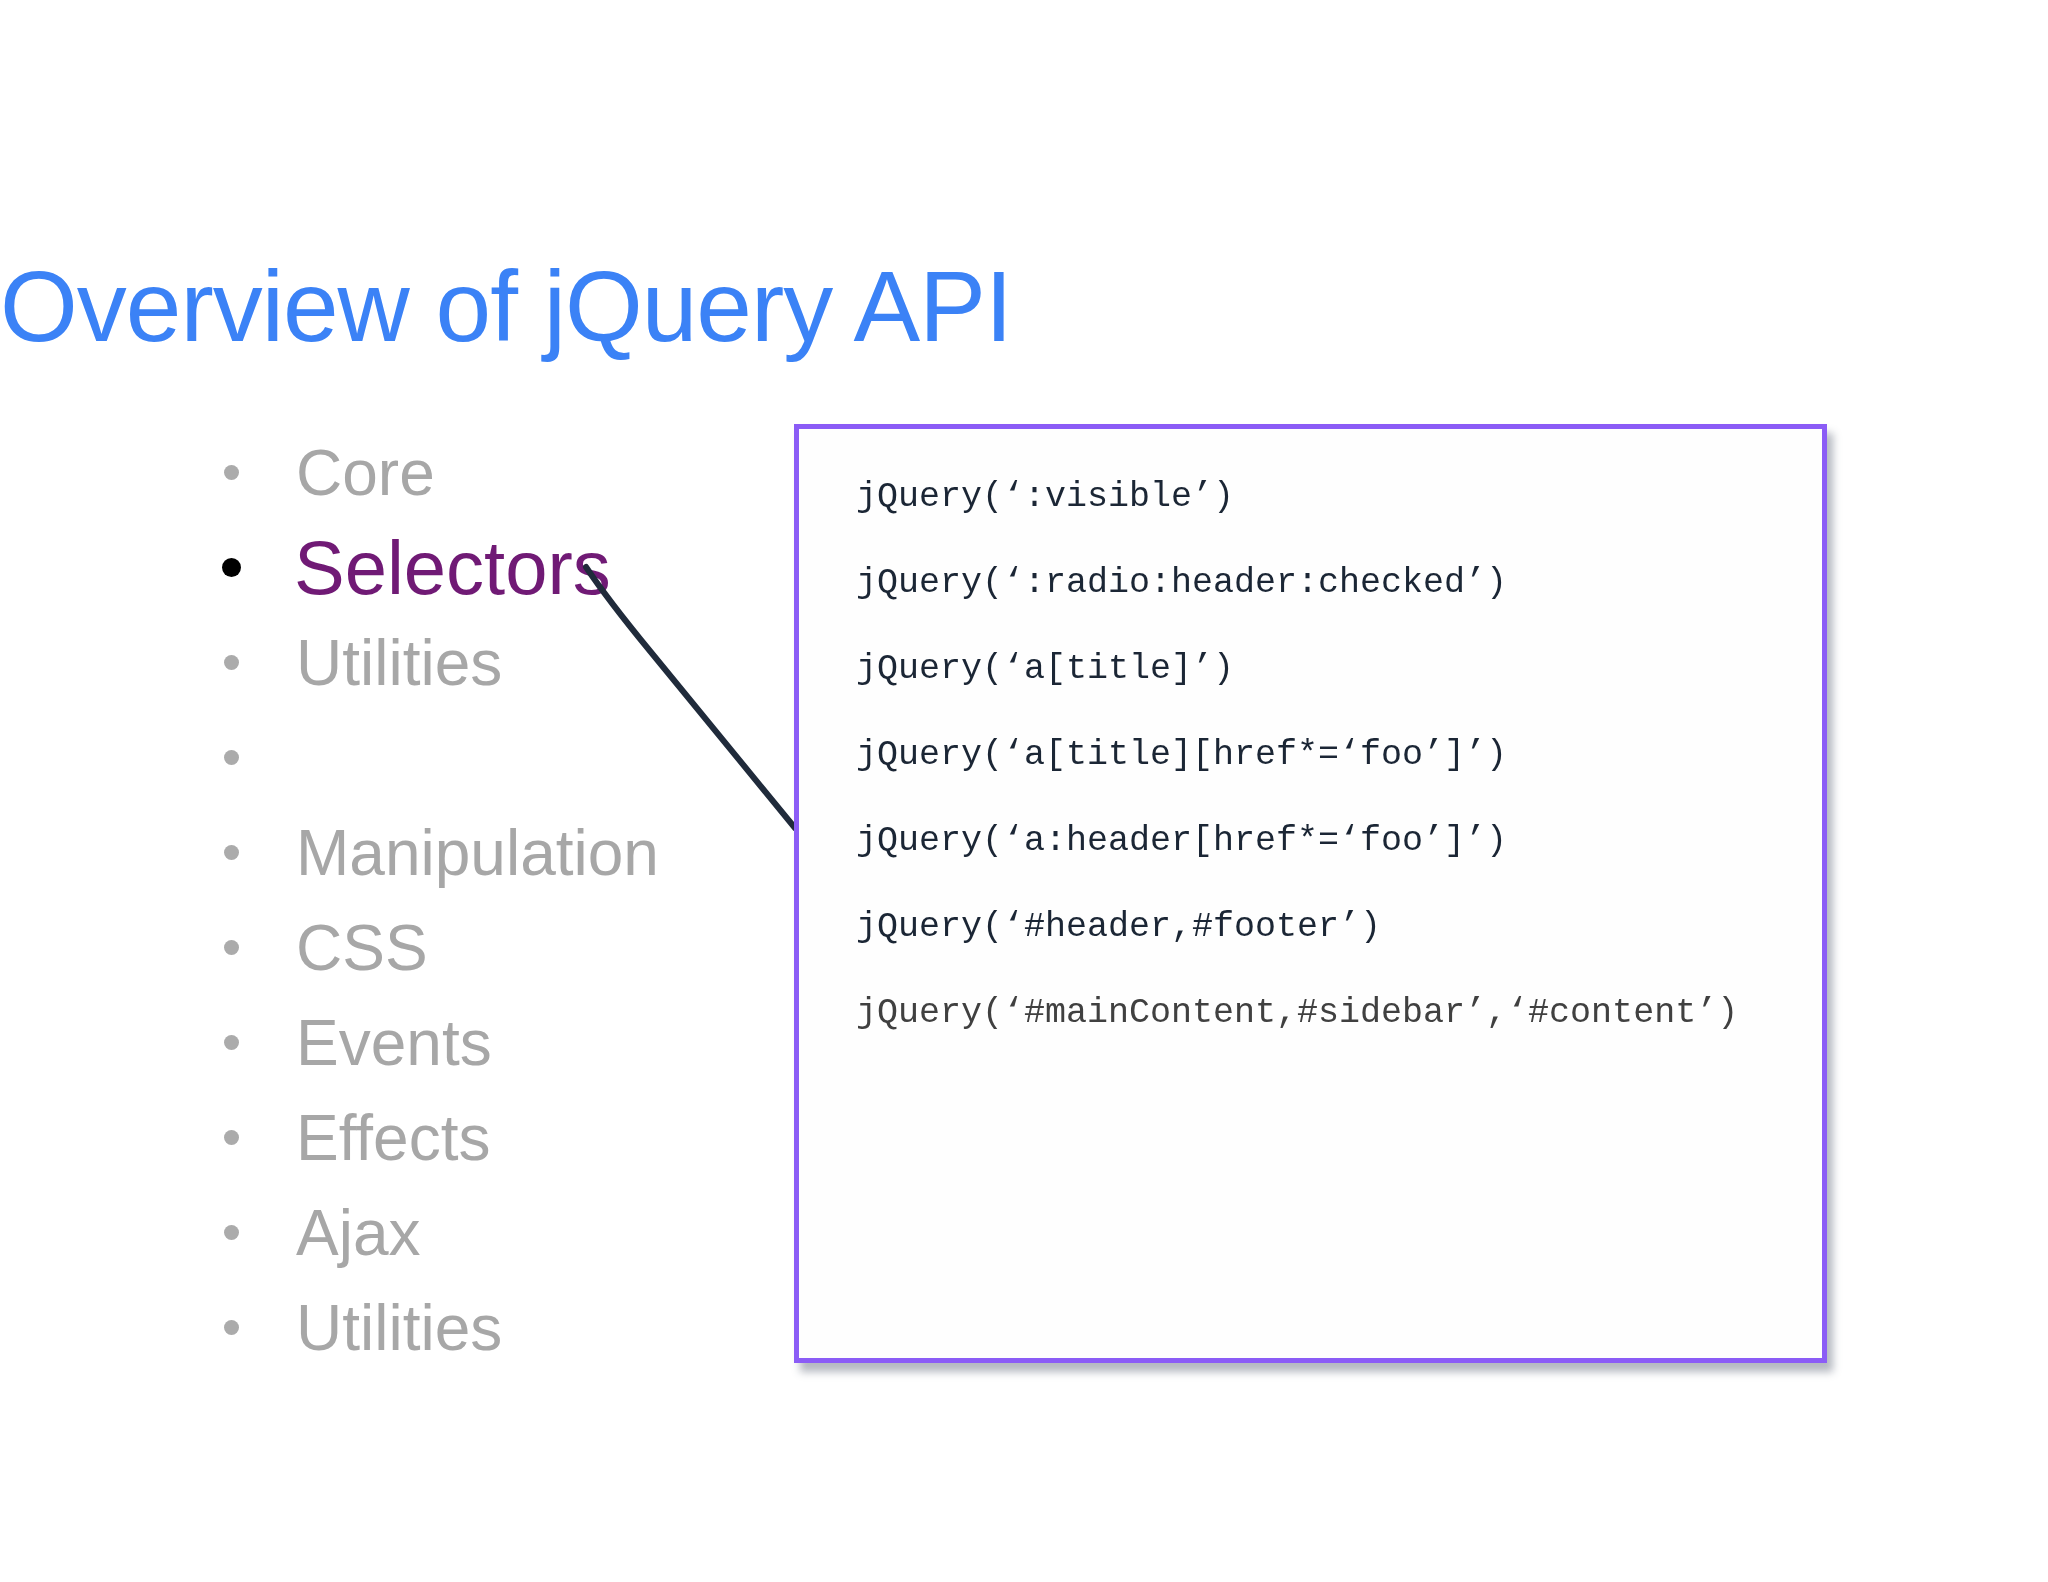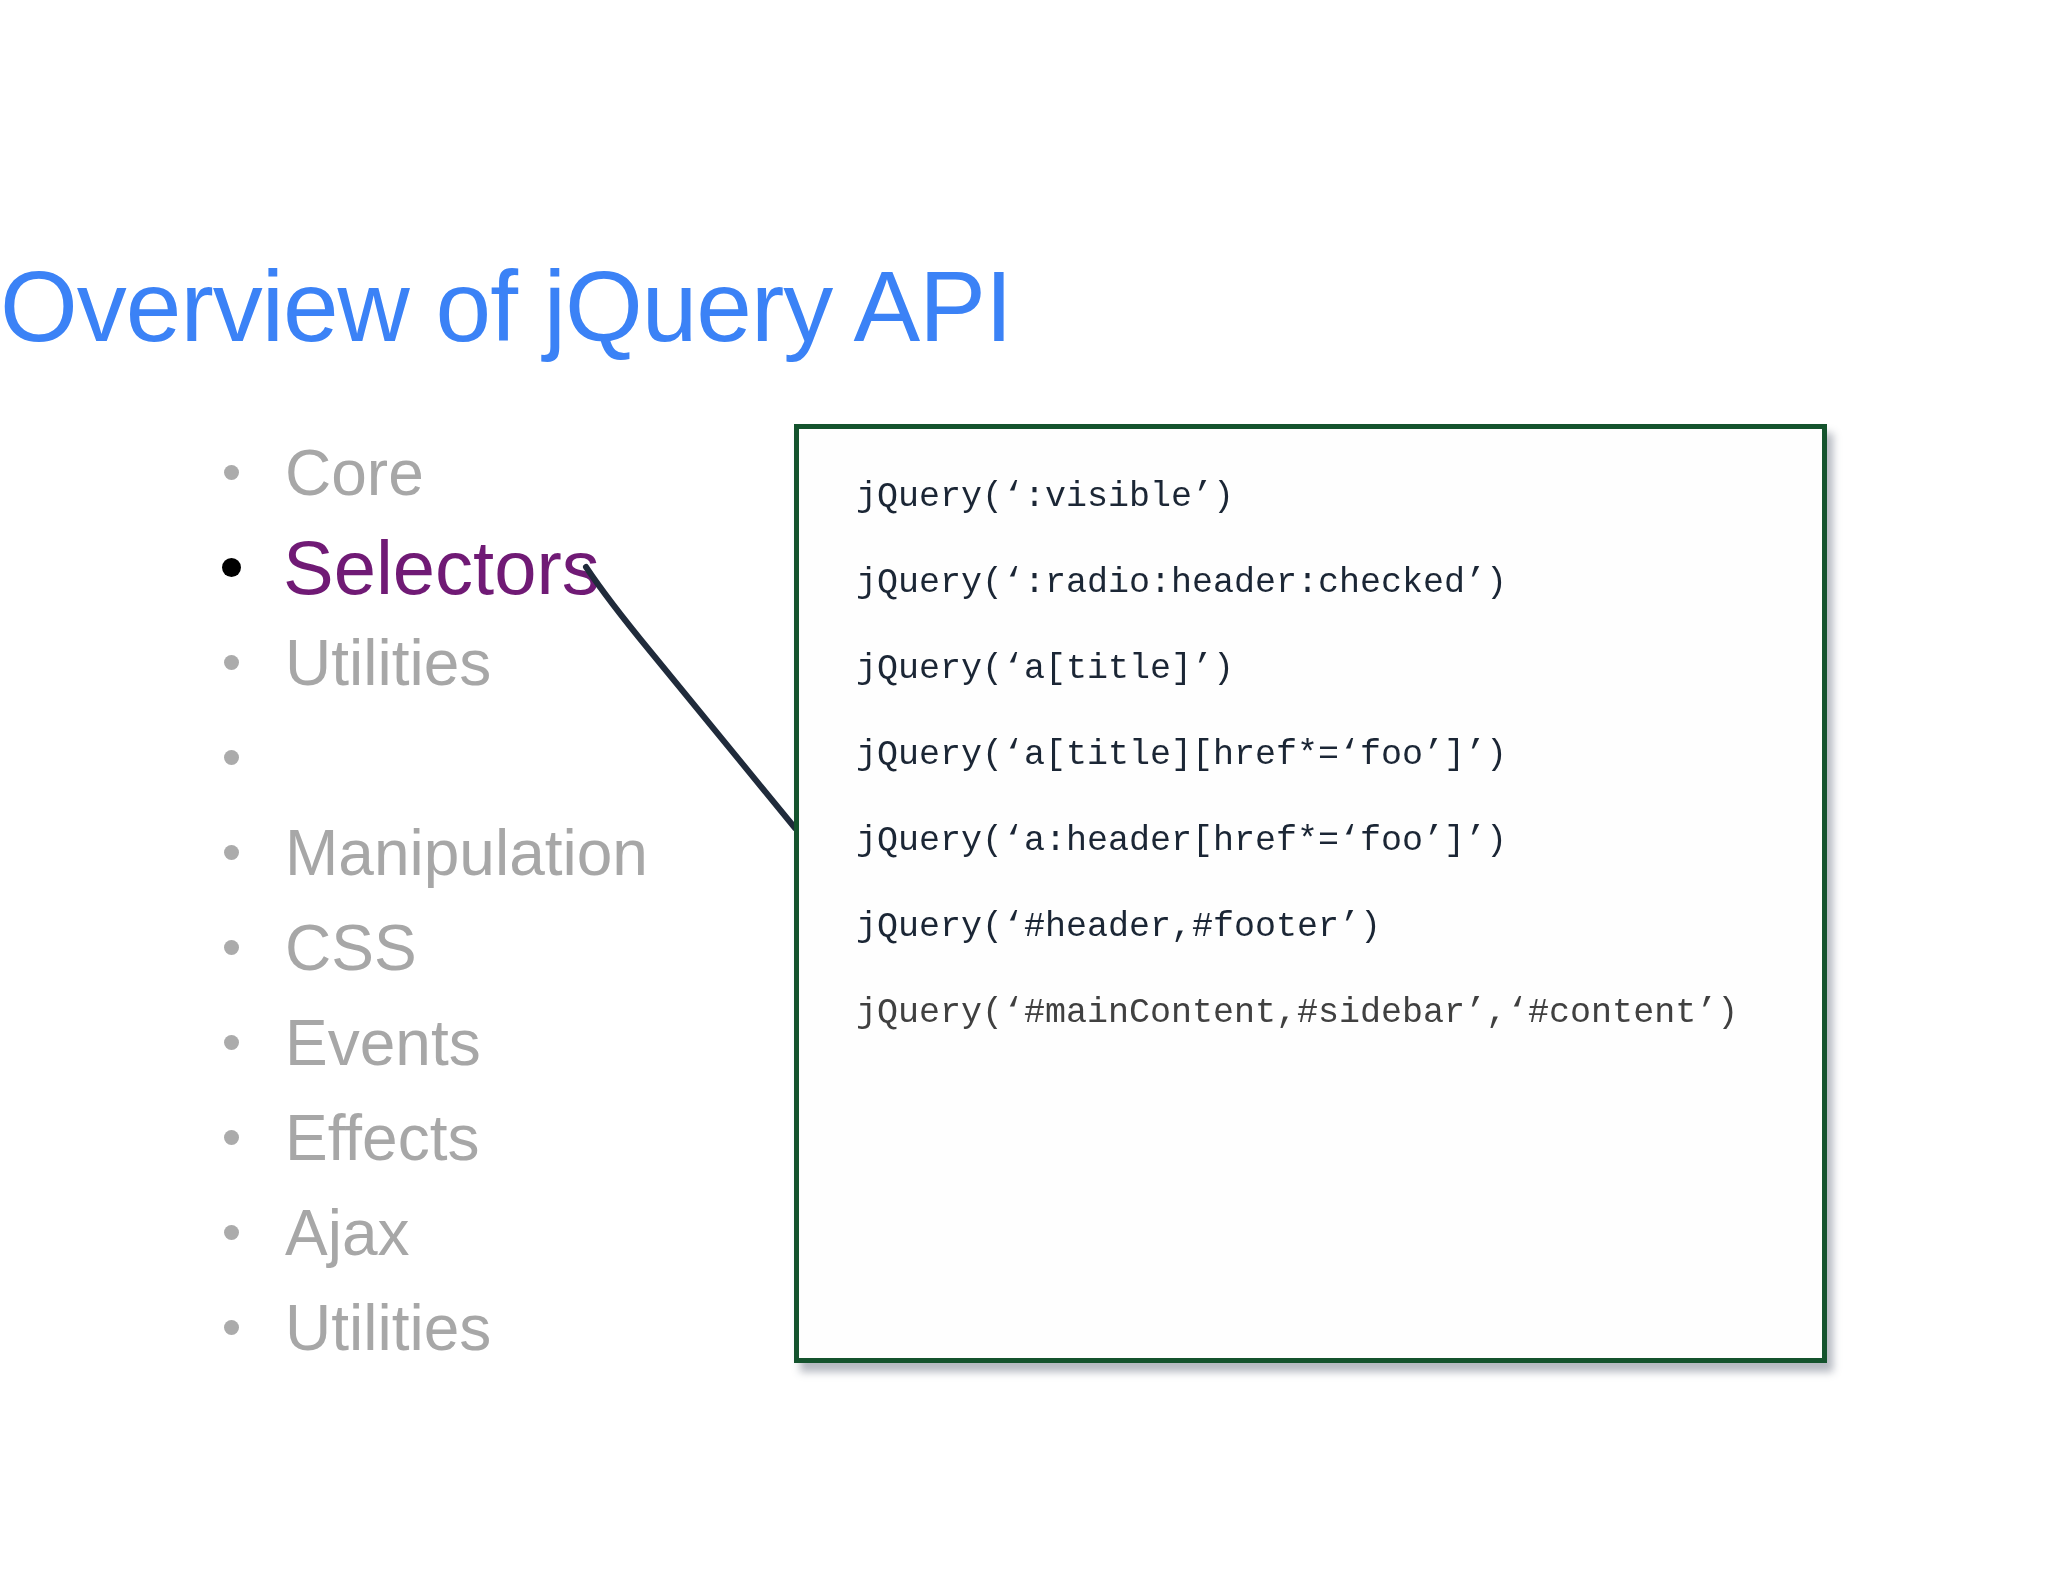--- a/index.html
+++ b/index.html
@@ -34,20 +34,21 @@
     padding: 0;
     list-style: none;
   }
   .menu li {
     display: flex;
     align-items: center;
     height: 95px;
     font-size: 64px;
     color: #A7A7A7;
     white-space: nowrap;
+    gap: 11px;
   }
   .menu li .dot {
     flex: 0 0 auto;
     width: 15px;
     height: 15px;
     border-radius: 50%;
     background: #ABABAB;
     margin: 0 46px 0 12px;
   }
   .menu li.active {
@@ -68,21 +69,21 @@
     height: 1582px;
     pointer-events: none;
   }
   .code-panel {
     position: absolute;
     left: 794px;
     top: 424px;
     width: 1033px;
     height: 939px;
     background: #FEFEFE;
-    border: 5px solid #14532d;
+    border: 5px solid #8b5cf6;
     box-sizing: border-box;
     box-shadow: 6px 9px 8px rgba(70, 80, 100, 0.40);
   }
   .code-panel .code-lines {
     padding: 25px 0 0 57px;
   }
   .code-line {
     font-family: "Liberation Mono", monospace;
     font-size: 35px;
     line-height: 86px;

